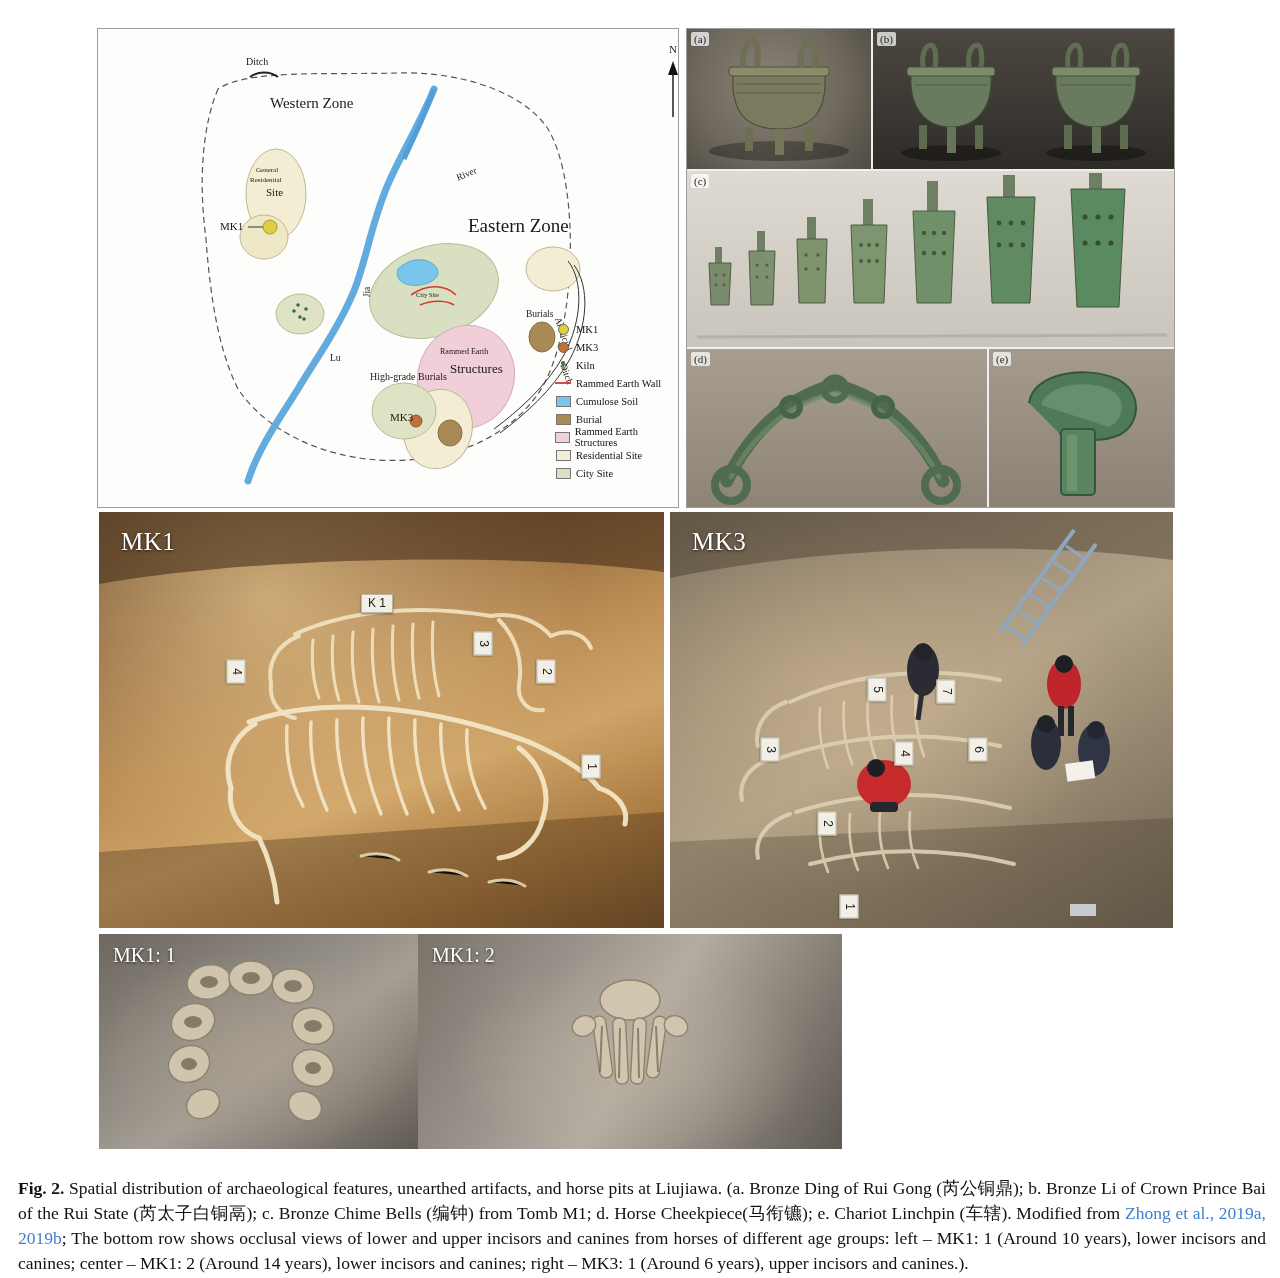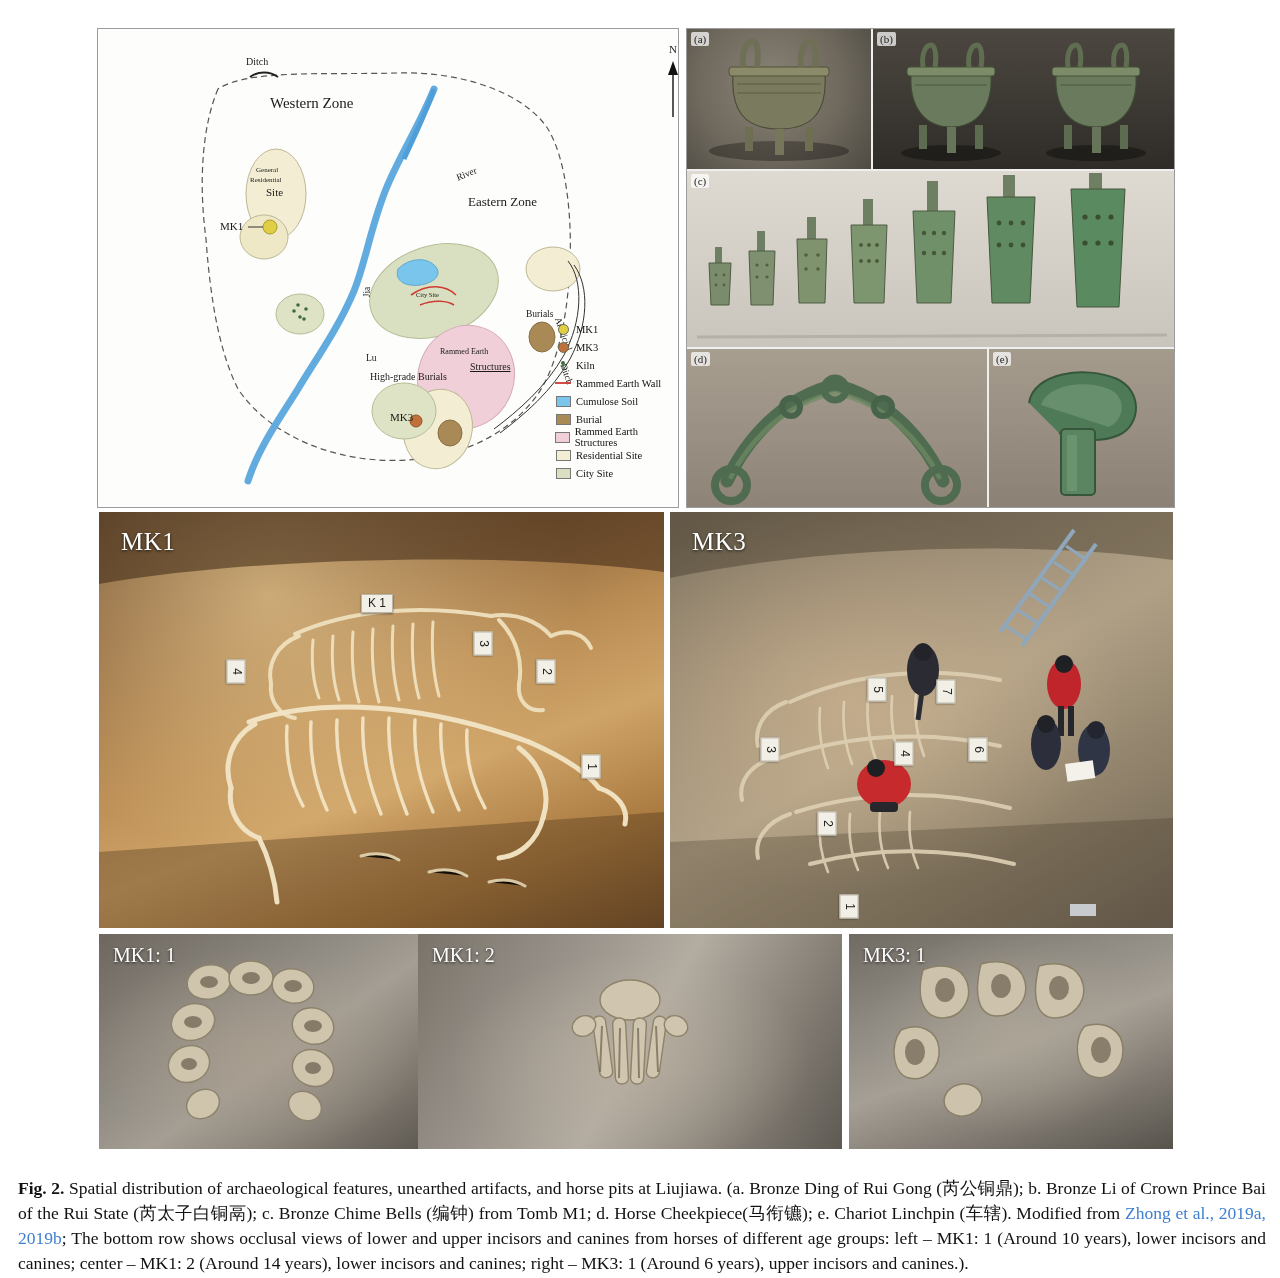--- a/index.html
+++ b/index.html
@@ -144,34 +144,34 @@
       <path d="M470,232 C486,252 484,292 466,326 C448,358 420,382 396,400" fill="none" stroke="#333" stroke-width="1"></path>
       <path d="M476,236 C492,258 490,296 472,330 C454,362 426,386 402,404" fill="none" stroke="#333" stroke-width="1"></path>
 
       <line x1="575" y1="38" x2="575" y2="88" stroke="#111" stroke-width="1.4"></line>
       <polygon points="575,32 570,46 580,46" fill="#111"></polygon>
     </svg>
 
     <div class="map-label" style="left:148px;top:27px;font-size:10px;">Ditch</div>
     <div class="map-label" style="left:571px;top:14px;font-size:11px;">N</div>
     <div class="map-label" style="left:172px;top:66px;font-size:15px;">Western Zone</div>
-    <div class="map-label" style="left:370px;top:165px;font-size:13px;">Eastern Zone</div>
+    <div class="map-label" style="left:370px;top:186px;font-size:19px;">Eastern Zone</div>
     <div class="map-label" style="left:358px;top:140px;font-size:9.5px;transform:rotate(-22deg);">River</div>
     <div class="map-label" style="left:158px;top:137px;font-size:7px;">General</div>
     <div class="map-label" style="left:152px;top:147px;font-size:7px;">Residential</div>
     <div class="map-label" style="left:168px;top:157px;font-size:11px;">Site</div>
     <div class="map-label" style="left:122px;top:191px;font-size:11px;">MK1</div>
     <div class="map-label" style="left:264px;top:258px;font-size:9.5px;transform:rotate(-90deg);">Jia</div>
-    <div class="map-label" style="left:232px;top:324px;font-size:9.5px;margin-left:36px;">Lu</div>
+    <div class="map-label" style="left:232px;top:324px;font-size:9.5px;">Lu</div>
     <div class="map-label" style="left:318px;top:262px;font-size:6.5px;">City Site</div>
     <div class="map-label" style="left:428px;top:280px;font-size:9.5px;">Burials</div>
     <div class="map-label" style="left:448px;top:300px;font-size:9.5px;transform:rotate(70deg);">Artificial</div>
     <div class="map-label" style="left:458px;top:340px;font-size:9.5px;transform:rotate(70deg);">Ditch</div>
     <div class="map-label" style="left:342px;top:318px;font-size:8px;">Rammed Earth</div>
-    <div class="map-label" style="left:372px;top:332px;font-size:10px;text-decoration:underline;">Structures</div>
+    <div class="map-label" style="left:352px;top:332px;font-size:13px;">Structures</div>
     <div class="map-label" style="left:272px;top:342px;font-size:10px;">High-grade Burials</div>
     <div class="map-label" style="left:292px;top:382px;font-size:11px;">MK3</div>
 
     <div class="legend">
       <div class="legend-row">
         <span class="legend-key">
             <i class="dot" style="background:#e0cf45"></i>
           </span>
         <span class="legend-txt">MK1</span>
       </div>
@@ -558,41 +558,19 @@
       <g stroke="#6d6252" stroke-width="2" opacity=".7">
         <line x1="184" y1="92" x2="182" y2="138"></line>
         <line x1="202" y1="94" x2="201" y2="144"></line>
         <line x1="220" y1="94" x2="221" y2="144"></line>
         <line x1="238" y1="92" x2="240" y2="138"></line>
       </g>
     </svg>
     <div class="b-title">MK1: 2</div>
   </div>
 
-  <div class="panel-b b3" style="background:
-         radial-gradient(ellipse at 50% 45%, rgba(176,168,152,.6), rgba(0,0,0,0) 62%),
-         linear-gradient(160deg,#6f6a62 0%,#8f8a82 30%,#a59f95 52%,#7b756d 78%,#57534c 100%);">
-    <svg width="324" height="215" viewBox="0 0 324 215">
-      <g fill="#cdc2ab" stroke="#8b8067" stroke-width="1.5">
-        <path d="M74,36 C92,28 112,32 118,48 C124,66 112,84 94,84 C76,84 66,66 74,36 Z"></path>
-        <path d="M132,30 C152,24 172,30 176,48 C180,66 166,82 148,82 C130,82 124,62 132,30 Z"></path>
-        <path d="M190,32 C210,26 230,32 234,50 C238,68 224,84 206,84 C188,84 182,64 190,32 Z"></path>
-        <path d="M52,96 C70,88 88,96 90,114 C92,134 76,148 60,144 C44,140 40,112 52,96 Z"></path>
-        <path d="M236,92 C256,86 274,96 274,116 C274,136 258,148 242,142 C226,136 224,104 236,92 Z"></path>
-        <ellipse cx="114" cy="166" rx="19" ry="16" transform="rotate(-10 114 166)"></ellipse>
-      </g>
-      <g fill="#6b6150" opacity=".7">
-        <ellipse cx="96" cy="56" rx="10" ry="12"></ellipse>
-        <ellipse cx="152" cy="52" rx="10" ry="12"></ellipse>
-        <ellipse cx="210" cy="54" rx="10" ry="12"></ellipse>
-        <ellipse cx="66" cy="118" rx="10" ry="13"></ellipse>
-        <ellipse cx="252" cy="116" rx="10" ry="13"></ellipse>
-      </g>
-    </svg>
-    <div class="b-title">MK3: 1</div>
-  </div>
 
   <div class="caption">
     <b>Fig. 2.</b>
     <span>Spatial distribution of archaeological features, unearthed artifacts, and horse pits at Liujiawa. (a. Bronze Ding of Rui Gong (芮公铜鼎); b. Bronze Li of Crown Prince Bai of the Rui State (芮太子白铜鬲); c. Bronze Chime Bells (编钟) from Tomb M1; d. Horse Cheekpiece(马衔镳); e. Chariot Linchpin (车辖). Modified from </span><a class="cite" href="#" style="text-decoration:none;">Zhong et al., 2019a, 2019b</a><span>; The bottom row shows occlusal views of lower and upper incisors and canines from horses of different age groups: left – MK1: 1 (Around 10 years), lower incisors and canines; center – MK1: 2 (Around 14 years), lower incisors and canines; right – MK3: 1 (Around 6 years), upper incisors and canines.).</span>
   </div>
 
 </div>
 
 </body></html>

